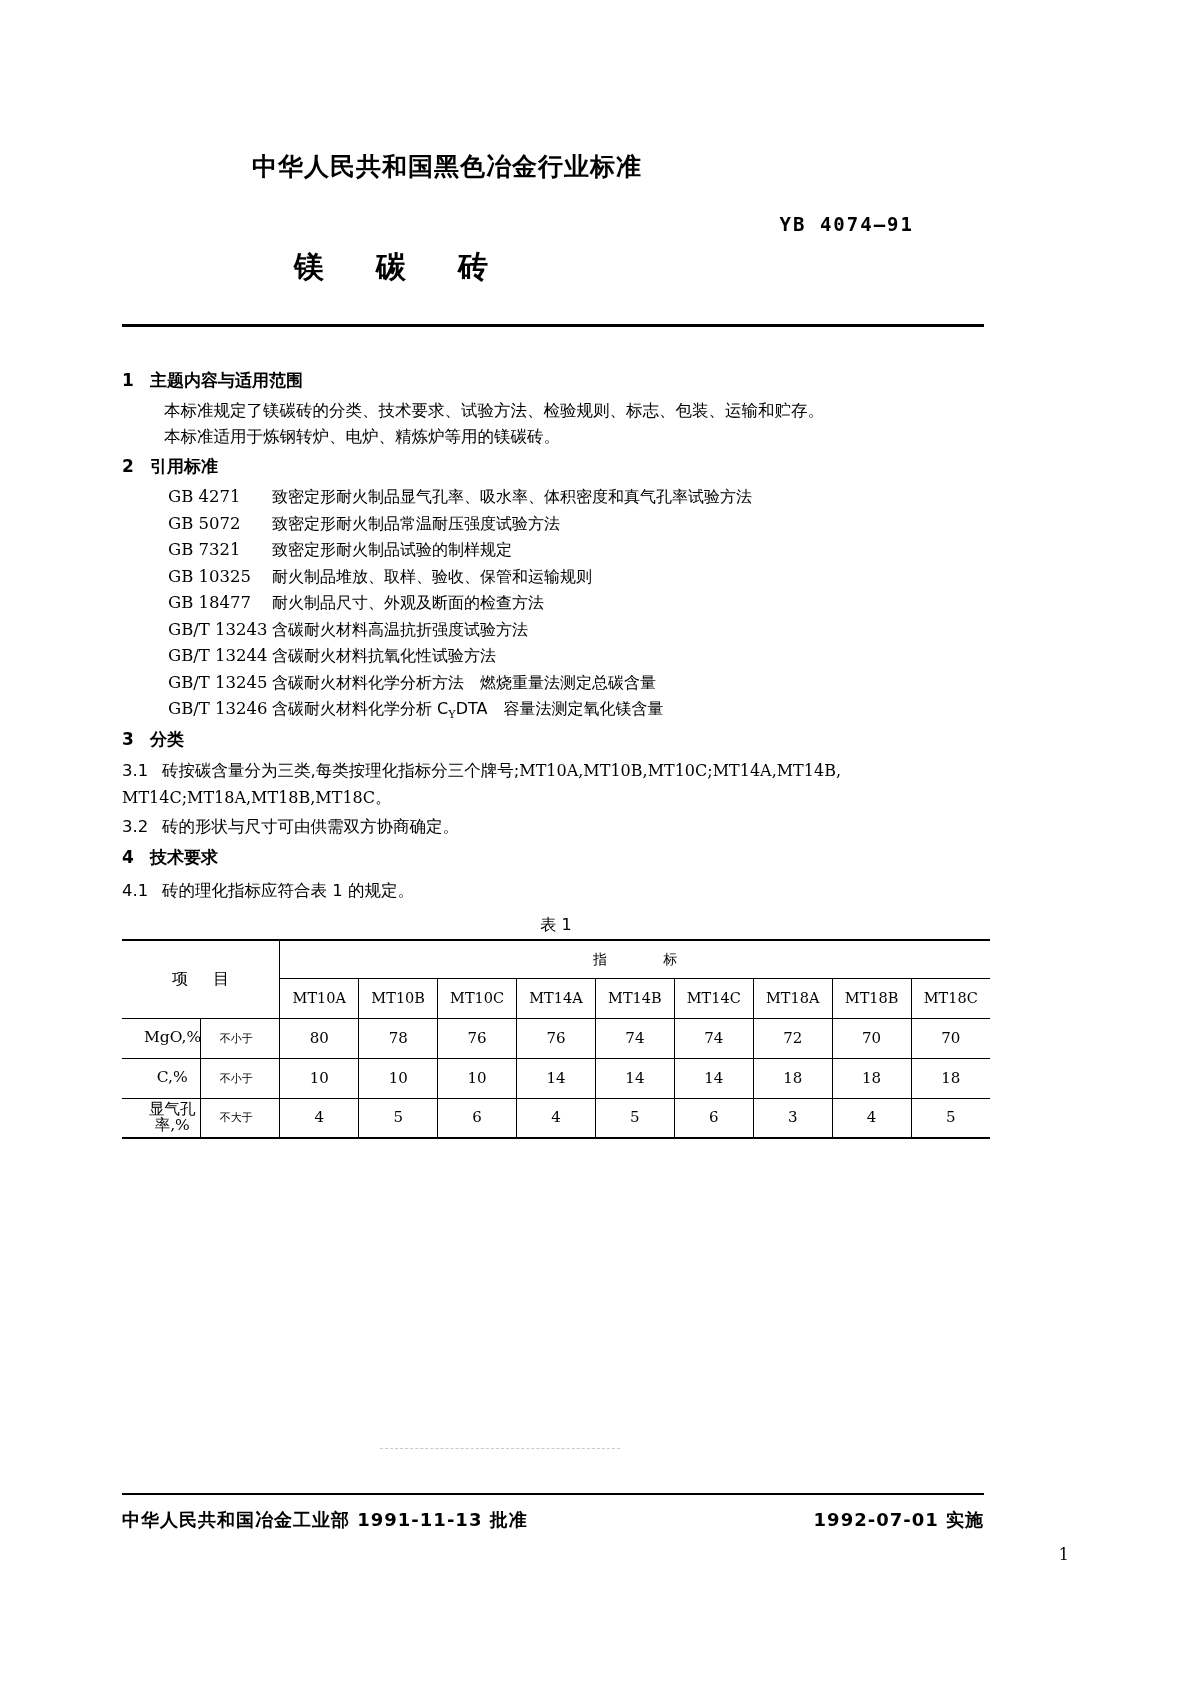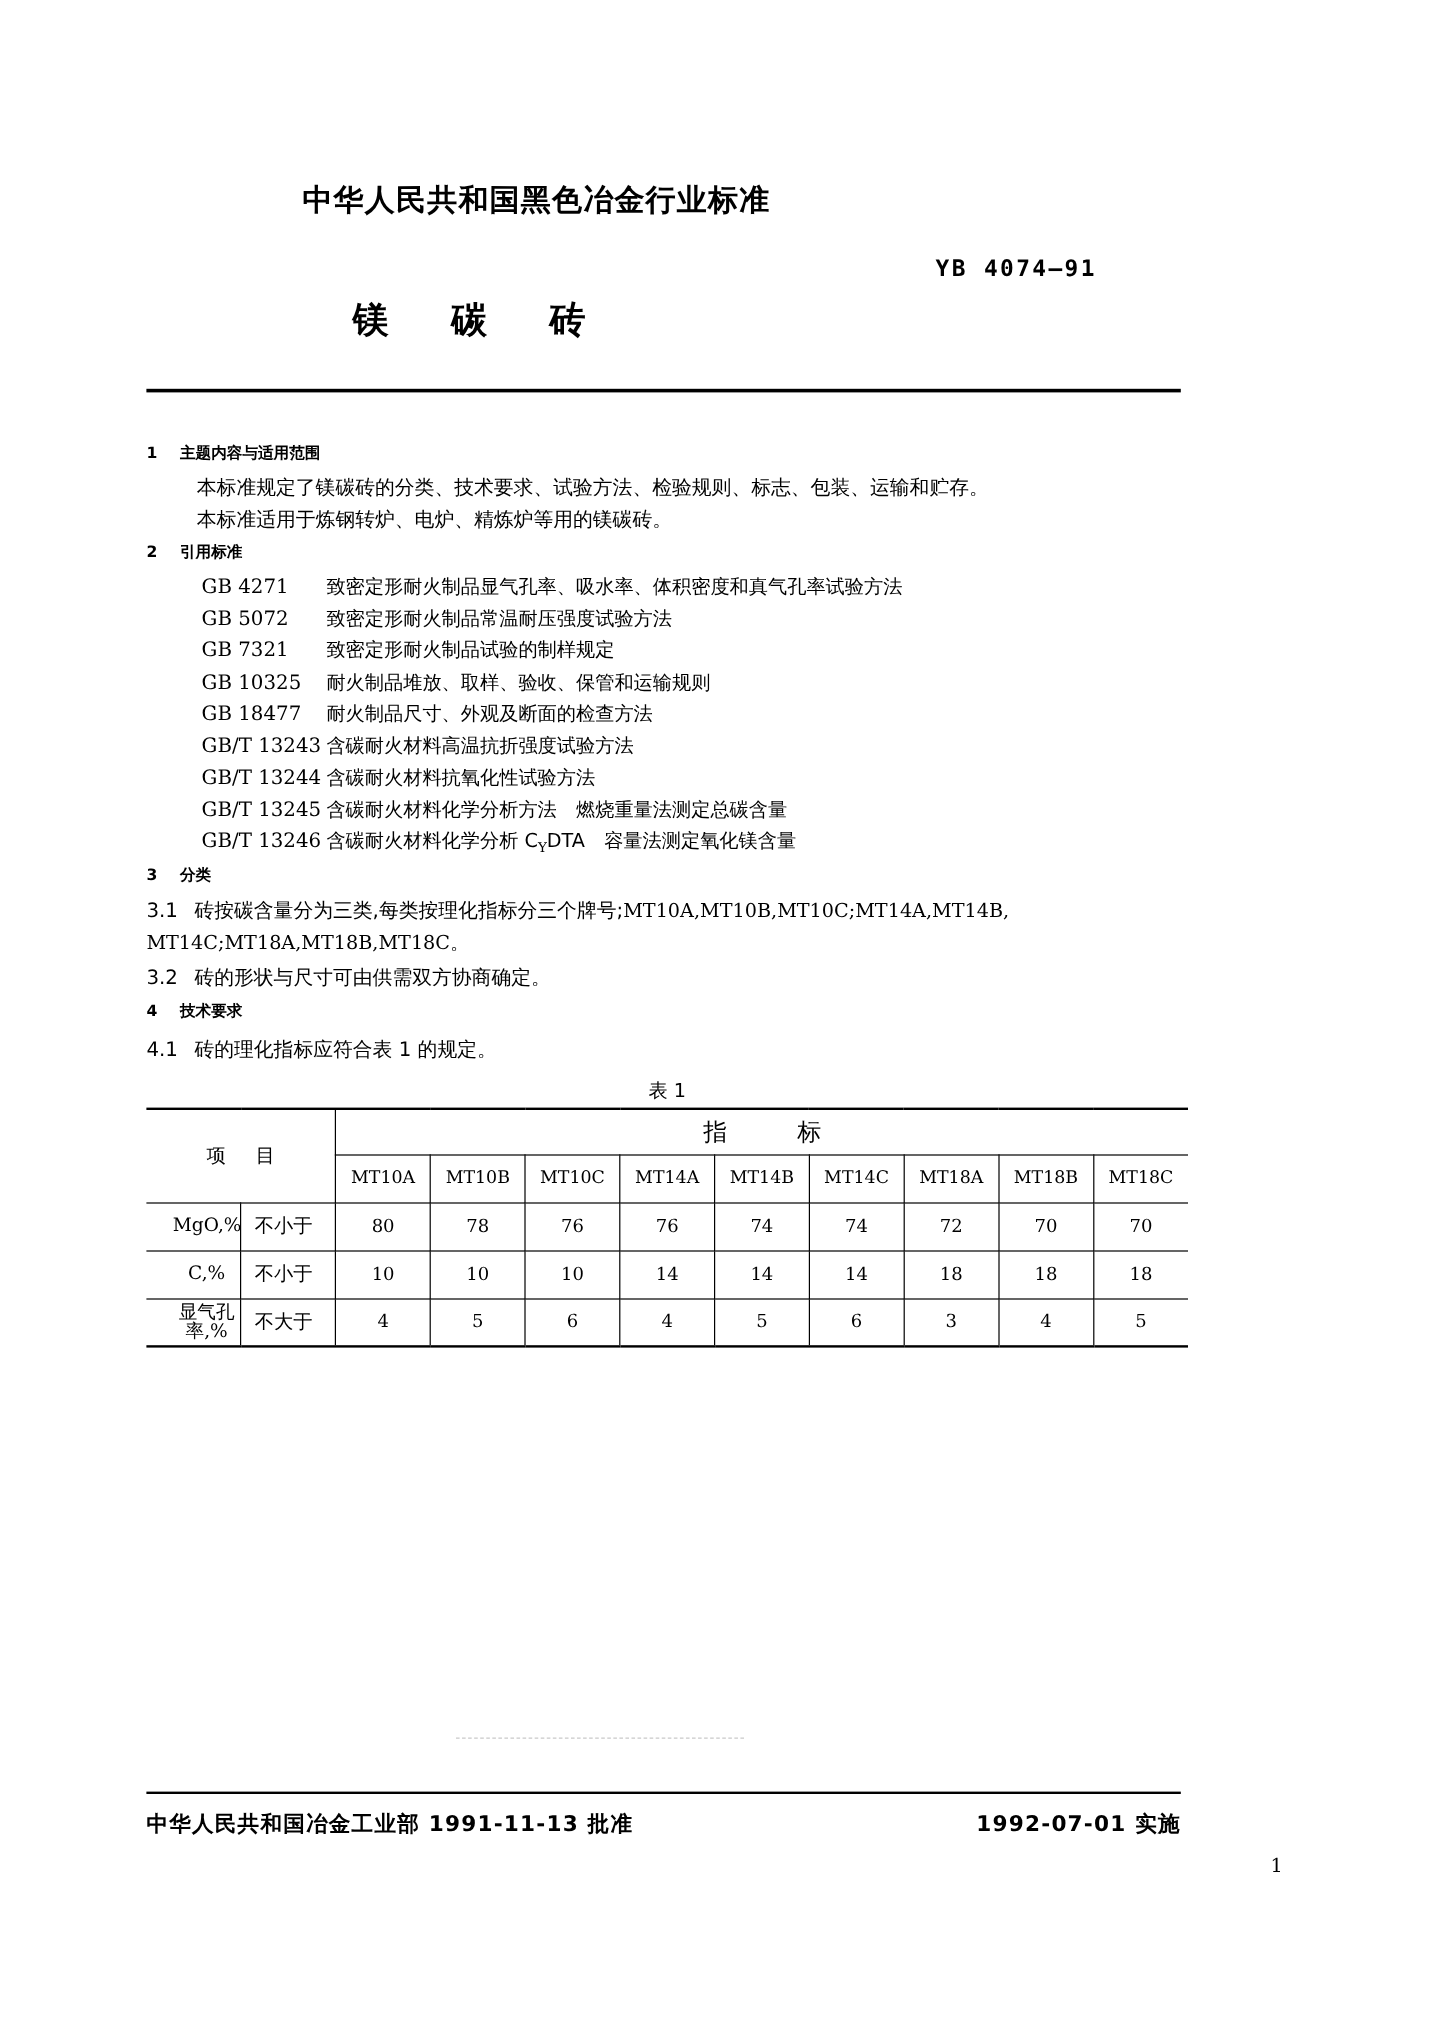--- a/index.html
+++ b/index.html
@@ -64,21 +64,21 @@
   .body-zone {
     position: absolute;
     left: 122px;
     top: 372px;
     width: 868px;
     font-size: 16.5px;
     line-height: 1.0;
   }
   .sec-head {
     font-weight: bold;
-    font-size: 13px;
+    font-size: 17px;
     margin: 0 0 4px 0;
     white-space: pre;
   }
   .sec-num { display: inline-block; width: 28px; }
   .para {
     margin: 0;
     padding: 0;
     font-size: 16.5px;
     white-space: pre;
   }
@@ -145,33 +145,33 @@
   table.spec .top-hair { border-top: 2px solid #000; }
   table.spec .bot-hair { border-bottom: 2px solid #000; }
   .cell-item {
     font-family: "DejaVu Sans", "Liberation Sans", sans-serif;
     font-size: 15.5px;
     text-align: left;
     padding-left: 22px !important;
   }
   .cell-limit {
     font-family: "DejaVu Sans", "Liberation Sans", sans-serif;
-    font-size: 16px;
+    font-size: 11px;
     text-align: right;
     padding-right: 8px !important;
   }
   .hdr-item {
     font-family: "DejaVu Sans", "Liberation Sans", sans-serif;
     font-size: 16px;
     letter-spacing: 10px;
     text-indent: 10px;
   }
   .hdr-index {
     font-family: "DejaVu Sans", "Liberation Sans", sans-serif;
-    font-size: 20px;
+    font-size: 14px;
     letter-spacing: 26px;
     text-indent: 26px;
   }
   .grade-cell { font-size: 14.5px; }
   .val-cell { font-size: 15px; }
 
   
   .foot-rule {
     position: absolute;
     left: 122px;

